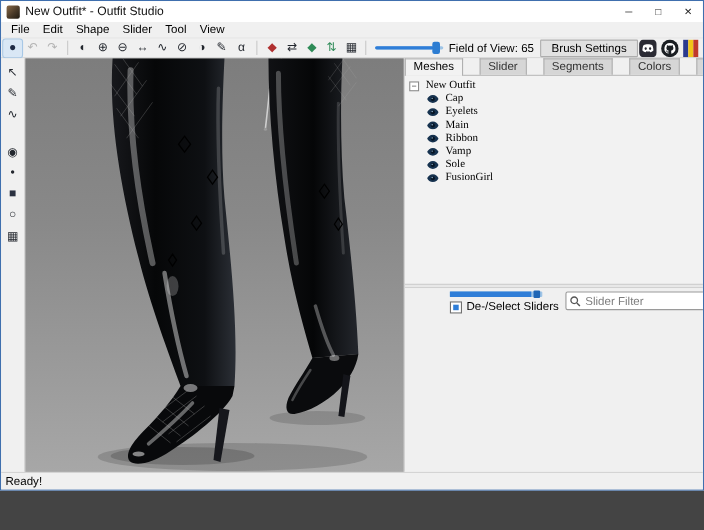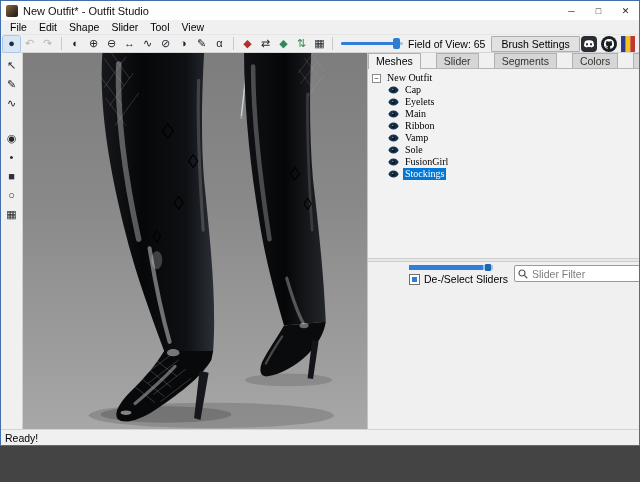--- a/index.html
+++ b/index.html
@@ -326,28 +326,20 @@
                 <span class="tlabel">Sole</span>
               </div>
               <div class="tree-row">
                 <svg class="eye" width="11" height="8" viewBox="0 0 12 9">
                   <path d="M6 .5C3.2.5 1.1 2.3.2 4.5 1.1 6.7 3.2 8.5 6 8.5s4.9-1.8 5.8-4C10.9 2.3 8.8.5 6 .5z" fill="#16324f"></path>
                   <circle cx="6" cy="4.5" r="2.1" fill="#061423"></circle>
                   <circle cx="5.3" cy="3.8" r=".7" fill="#9fc4e2"></circle>
                 </svg>
                 <span class="tlabel">FusionGirl</span>
               </div>
-              <div class="tree-row">
-                <svg class="eye" width="11" height="8" viewBox="0 0 12 9">
-                  <path d="M6 .5C3.2.5 1.1 2.3.2 4.5 1.1 6.7 3.2 8.5 6 8.5s4.9-1.8 5.8-4C10.9 2.3 8.8.5 6 .5z" fill="#16324f"></path>
-                  <circle cx="6" cy="4.5" r="2.1" fill="#061423"></circle>
-                  <circle cx="5.3" cy="3.8" r=".7" fill="#9fc4e2"></circle>
-                </svg>
-                <span class="tlabel selected">Stockings</span>
-              </div>
             </div>
         </div>
       </div>
 
       <div class="sash"></div>
 
       <div class="slider-panel">
         <div class="slider-controls">
           <div class="slider-left">
             <div class="panel-slider">

